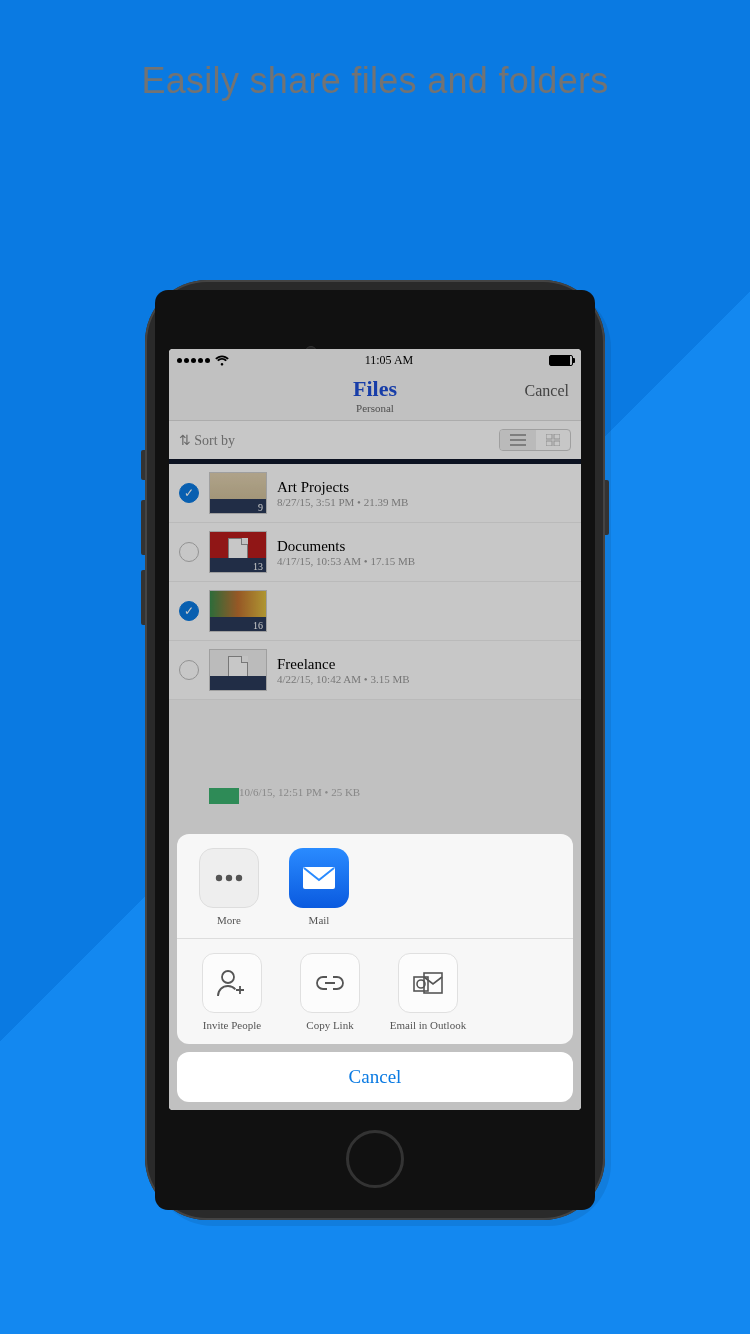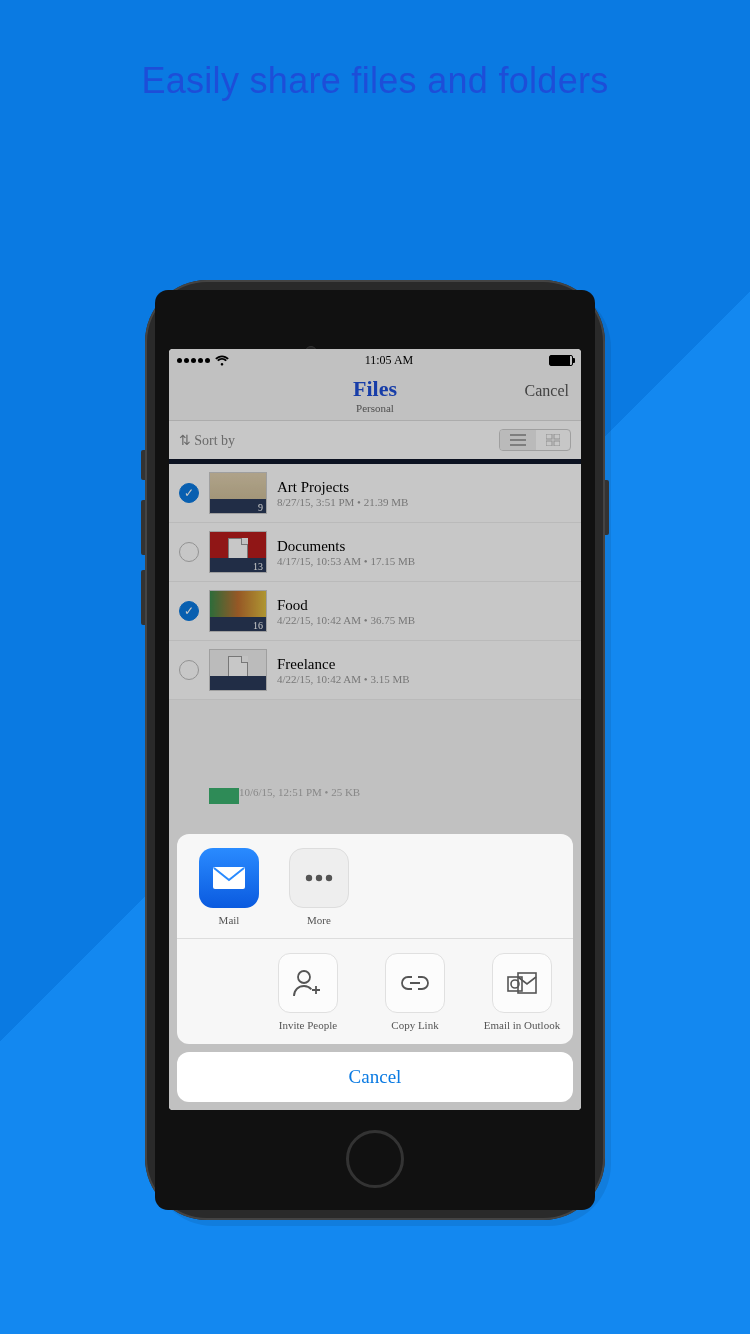--- a/index.html
+++ b/index.html
@@ -6,21 +6,21 @@
   body {
     width: 750px;
     height: 1334px;
     background: linear-gradient(135deg, #0a7ae2 0%, #0a7ae2 50%, #1388f0 50%, #1388f0 100%);
     font-family: -apple-system, "Helvetica Neue", Helvetica, Arial, sans-serif;
     overflow: hidden;
     position: relative;
   }
   .headline {
     text-align: center;
-    color: #1d4ed8;
+    color: #737373;
     font-size: 36px;
     font-weight: 300;
     margin-top: 60px;
     letter-spacing: 0.3px;
   }
   .phone {
     position: absolute;
     top: 280px;
     left: 50%;
     transform: translateX(-50%);
@@ -164,21 +164,21 @@
   .apps { display:flex; gap:18px; padding-left:6px;}
   .app { display:flex; flex-direction:column; align-items:center; gap:6px; width:72px; }
   .app-icon {
     width:60px; height:60px; border-radius:14px;
     display:flex; align-items:center; justify-content:center;
   }
   .mail-icon { background:linear-gradient(180deg,#2a8bff 0%, #0a5adf 100%); }
   .more-icon { background:#eee; border:0.5px solid #ddd;}
   .app-label { font-size:11px; color:#555; text-align:center; line-height:1.15; max-width:80px;}
 
-  .actions { display:flex; gap:25px; padding-left:4px;justify-content:flex-end;}
+  .actions { display:flex; gap:16px; padding-left:4px;}
   .action { display:flex; flex-direction:column; align-items:center; gap:6px; width:82px;}
   .action-icon {
     width:60px; height:60px; border-radius:12px;
     background:#fcfcfc; border:0.5px solid #e0e0e0;
     display:flex; align-items:center; justify-content:center;
   }
 
   .cancel-btn {
     background:#fff;
     border-radius:12px;
@@ -284,24 +284,20 @@
               <div class="row-title">Documents</div>
               <div class="row-meta">4/17/15, 10:53 AM • 17.15 MB</div>
             </div>
           </div>
           <div class="row">
             <div class="radio checked"></div>
             <div class="thumb" style="background:linear-gradient(90deg,#3a8a4a,#c07030,#e0c040)">
               <div class="corner"></div>
                 <div class="count">16</div>
             </div>
-            <div class="row-text">
-              <div class="row-title">Food</div>
-              <div class="row-meta">4/22/15, 10:42 AM • 36.75 MB</div>
-            </div>
           </div>
           <div class="row">
             <div class="radio"></div>
             <div class="thumb" style="background:#f0f0f0">
               <div class="doc-ico"></div>
               <div class="corner"></div>
                 <div class="count"></div>
             </div>
             <div class="row-text">
               <div class="row-title">Freelance</div>
@@ -313,37 +309,37 @@
 
       <div class="peek-thumb"></div>
       <div class="peek-row">10/6/15, 12:51 PM • 25 KB</div>
 
       <div class="sheet-container">
         <div class="sheet">
 
           <div class="sheet-section">
             <div class="apps">
               <div class="app">
-                <div class="app-icon mail-icon">
-                  <svg width="34" height="24" viewBox="0 0 34 24">
-                      <rect x="1" y="1" width="32" height="22" rx="2" fill="#fff"></rect>
-                      <path d="M2 2l15 12L32 2" fill="none" stroke="#2a8bff" stroke-width="2"></path>
-                    </svg>
-                </div>
-                <div class="app-label">Mail</div>
-              </div>
-              <div class="app">
                 <div class="app-icon more-icon">
                   <svg width="30" height="8">
                       <circle cx="5" cy="4" r="3.2" fill="#555"></circle>
                       <circle cx="15" cy="4" r="3.2" fill="#555"></circle>
                       <circle cx="25" cy="4" r="3.2" fill="#555"></circle>
                     </svg>
                 </div>
                 <div class="app-label">More</div>
+              </div>
+              <div class="app">
+                <div class="app-icon mail-icon">
+                  <svg width="34" height="24" viewBox="0 0 34 24">
+                      <rect x="1" y="1" width="32" height="22" rx="2" fill="#fff"></rect>
+                      <path d="M2 2l15 12L32 2" fill="none" stroke="#2a8bff" stroke-width="2"></path>
+                    </svg>
+                </div>
+                <div class="app-label">Mail</div>
               </div>
             </div>
           </div>
 
           <div class="sheet-section">
             <div class="actions">
               <div class="action">
                 <div class="action-icon">
                   <svg width="32" height="30" viewBox="0 0 32 30" fill="none" stroke="#555" stroke-width="1.8">
                       <circle cx="12" cy="9" r="6"></circle>

